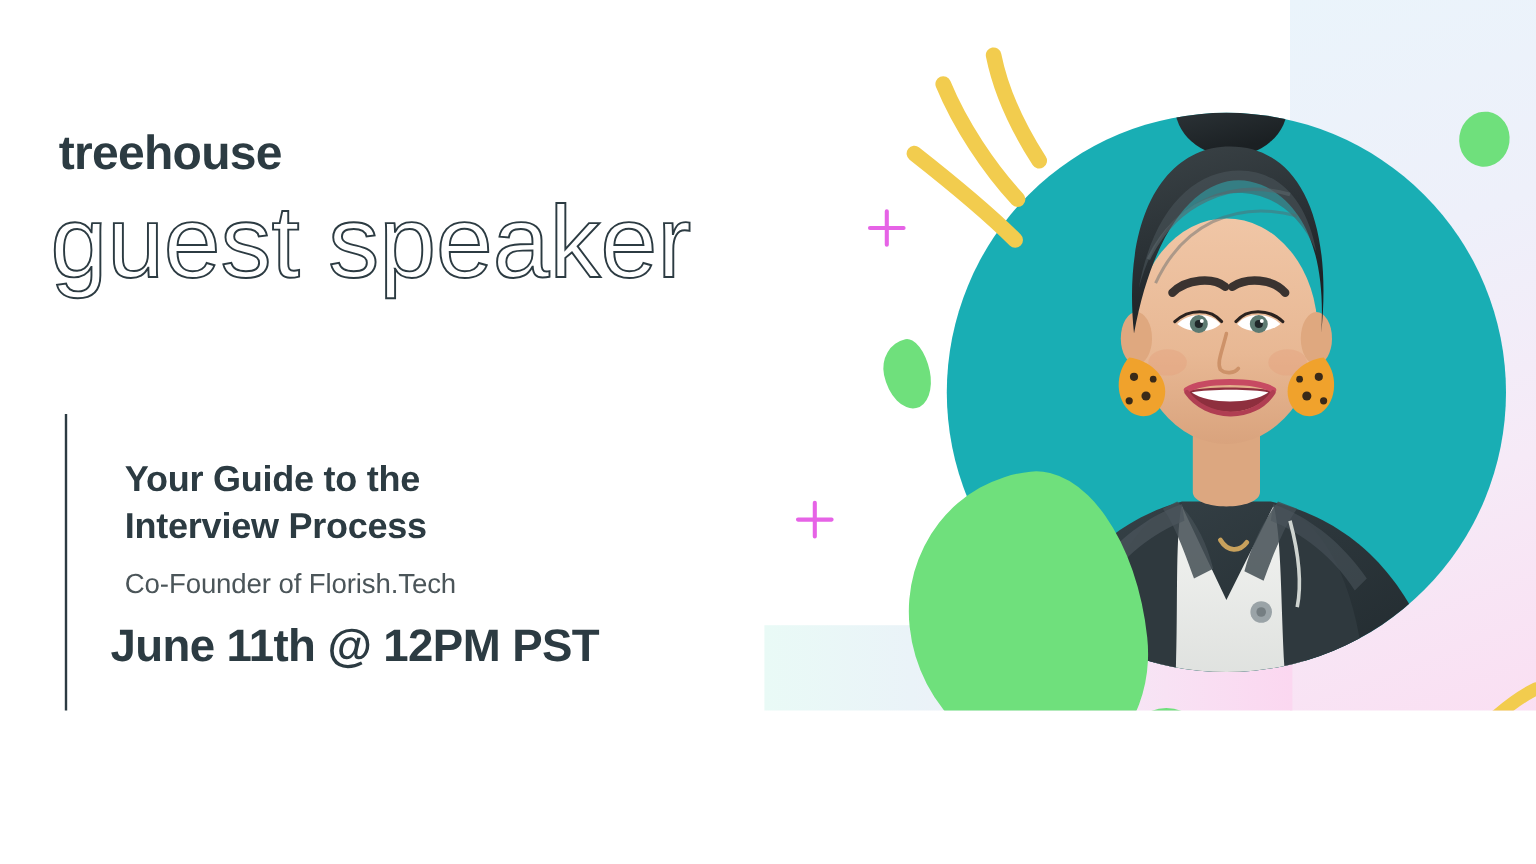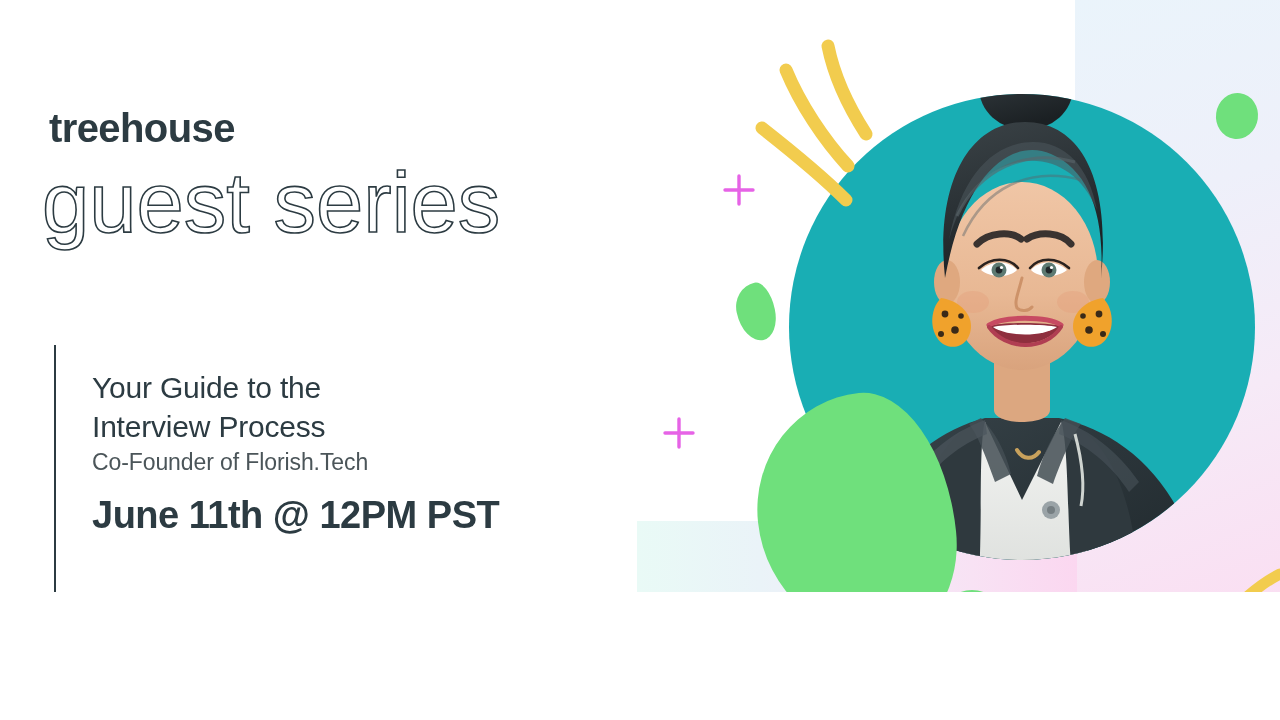--- a/index.html
+++ b/index.html
@@ -73,29 +73,29 @@
   }
   .series-rule{flex:0 0 178px;height:2px;background:#2c3b42;}
   .series-word{
     font-size:38px;font-weight:700;color:#2c3b42;line-height:1;letter-spacing:-0.3px;
   }
 
   .vrule{position:absolute;left:54px;top:345px;width:2px;height:255px;background:#2c3b42;}
 
   .info{position:absolute;left:92px;top:368px;width:540px;}
   .talk-title{
-    font-size:30px;font-weight:400;color:#2c3b42;line-height:1.31;
-    letter-spacing:-0.2px;margin:0;white-space:pre-line;
+    font-size:30px;font-weight:700;color:#2c3b42;line-height:1.31;
+    letter-spacing:-0.2px;margin:12px;white-space:pre-line;
   }
   .speaker-name{
     margin:17px 0 0 0;font-size:23px;font-weight:400;color:#4b5559;
     line-height:1.33;letter-spacing:-0.1px;
   }
   .speaker-role{
-    margin:0;font-size:23px;font-weight:400;color:#4b5559;
+    margin:12px;font-size:23px;font-weight:400;color:#4b5559;
     line-height:1.33;letter-spacing:-0.1px;
   }
   .datetime{
     margin:18px 0 0 0;font-size:38px;font-weight:700;color:#2c3b42;
     line-height:1.1;letter-spacing:-0.5px;
   }
 </style>
 </head>
 <body>
 
@@ -237,21 +237,21 @@
     </g>
 
     <g stroke="#f2cc4e" stroke-width="11" stroke-linecap="round" fill="none">
       <path d="M1185 640 C 1206 616, 1226 616, 1248 596 C 1262 584, 1272 578, 1280 574"></path>
       <path d="M1223 650 C 1244 632, 1258 622, 1272 606"></path>
     </g>
   </svg>
 
   <div class="wordmark">treehouse</div>
 
-  <div class="headline-outline">guest series</div>
+  <div class="headline-outline">guest speaker</div>
 
 
   <div class="vrule"></div>
 
   <div class="info">
     <p class="talk-title">Your Guide to the
 Interview Process</p>
     <p class="speaker-role">Co-Founder of Florish.Tech</p>
     <p class="datetime">June 11th @ 12PM PST</p>
   </div>

